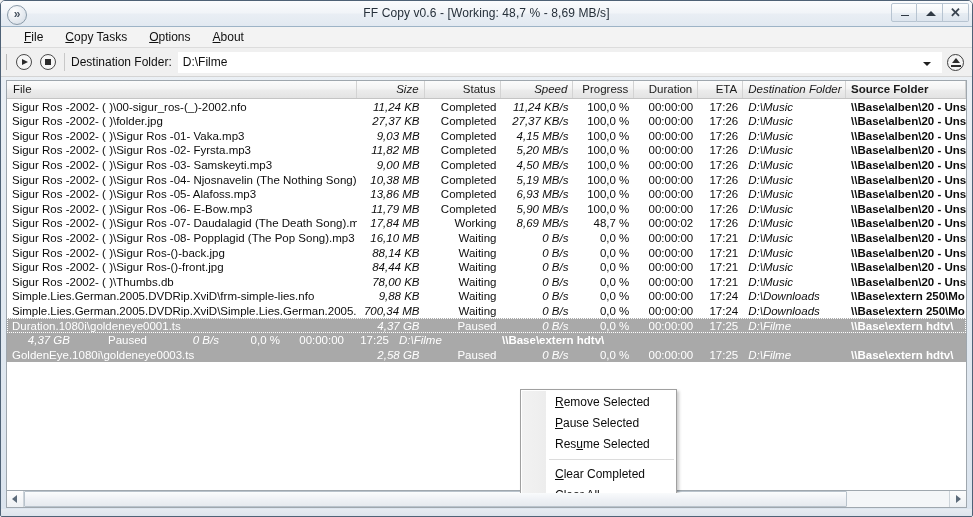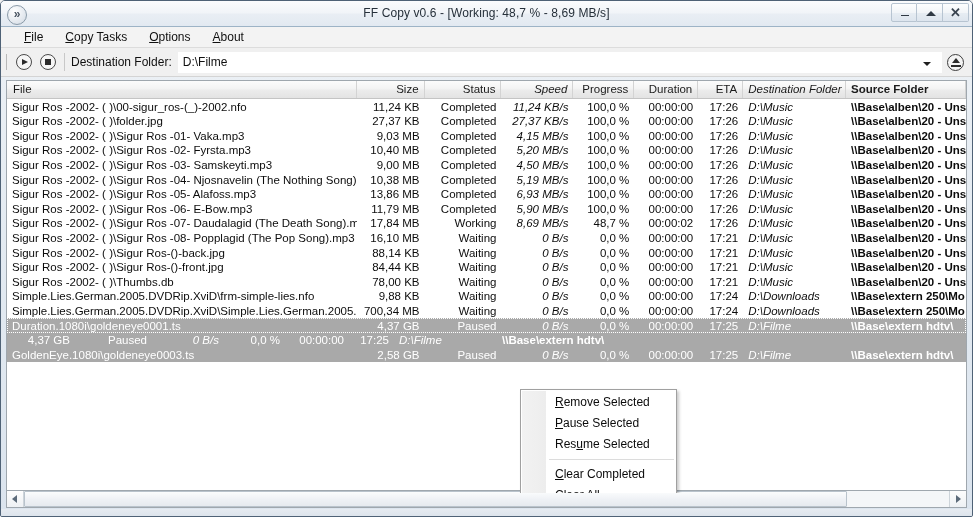--- a/index.html
+++ b/index.html
@@ -292,21 +292,21 @@
     padding: 0 5px;
     white-space: nowrap;
     overflow: hidden;
     text-overflow: clip;
   }
   .lv-row.sel .lv-td { color: #ffffff; }
   .lv-td.r { text-align: right; }
 
   
   .c-file  { width: 350px; }
-  .c-size  { width: 68px; }
+  .c-size  { width: 68px; font-style: italic; }
   .c-stat  { width: 77px; }
   .c-speed { width: 72px; font-style: italic; }
   .c-prog  { width: 61px; }
   .c-dur   { width: 64px; }
   .c-eta   { width: 45px; }
   .c-dest  { width: 103px; font-style: italic; }
   .c-src   { width: 120px; font-weight: bold; }
 
   .lv-header .c-file { padding-left: 6px; }
 
@@ -497,21 +497,21 @@
             <div class="lv-td c-stat r">Completed</div>
             <div class="lv-td c-speed r">4,15 MB/s</div>
             <div class="lv-td c-prog r">100,0 %</div>
             <div class="lv-td c-dur r">00:00:00</div>
             <div class="lv-td c-eta r">17:26</div>
             <div class="lv-td c-dest">D:\Music</div>
             <div class="lv-td c-src">\\Base\alben\20 - Uns</div>
           </div>
           <div class="lv-row">
             <div class="lv-td c-file">Sigur Ros -2002- ( )\Sigur Ros -02- Fyrsta.mp3</div>
-            <div class="lv-td c-size r">10,40 MB</div>
+            <div class="lv-td c-size r">11,82 MB</div>
             <div class="lv-td c-stat r">Completed</div>
             <div class="lv-td c-speed r">5,20 MB/s</div>
             <div class="lv-td c-prog r">100,0 %</div>
             <div class="lv-td c-dur r">00:00:00</div>
             <div class="lv-td c-eta r">17:26</div>
             <div class="lv-td c-dest">D:\Music</div>
             <div class="lv-td c-src">\\Base\alben\20 - Uns</div>
           </div>
           <div class="lv-row">
             <div class="lv-td c-file">Sigur Ros -2002- ( )\Sigur Ros -03- Samskeyti.mp3</div>

